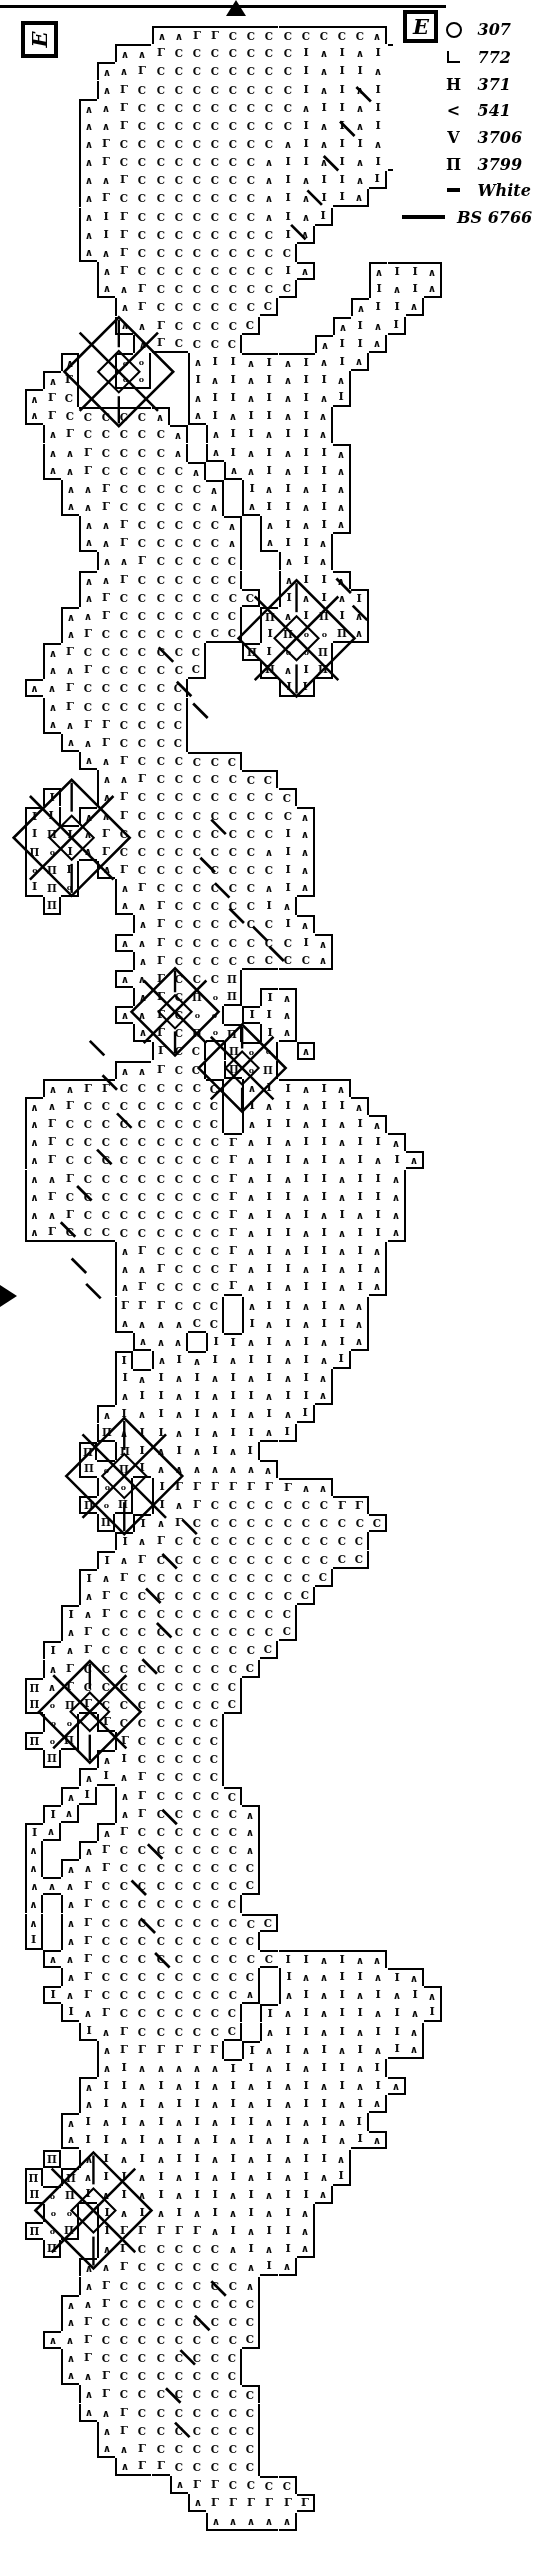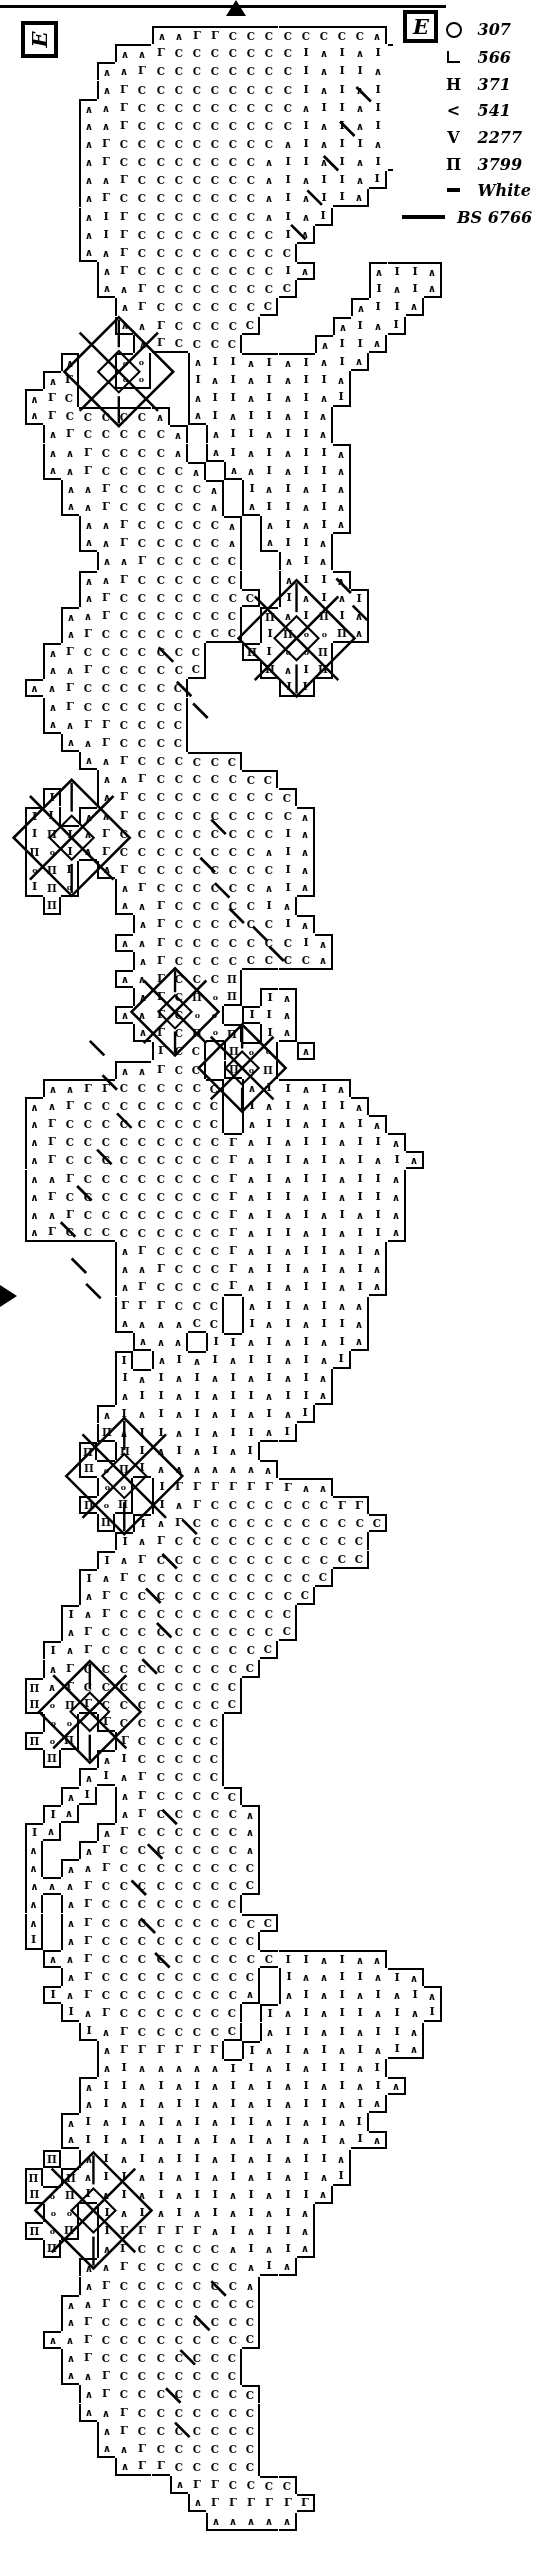--- a/index.html
+++ b/index.html
@@ -2036,39 +2036,39 @@
         <div class="lg-row" style="top: 17.6px; left: 46px;">
           <span class="lg-sym" style="width:29px">
             <span class="ls-circle"></span>
           </span>
           <span class="lg-code">307</span>
         </div>
         <div class="lg-row" style="top: 45px; left: 46px;">
           <span class="lg-sym" style="width:29px">
             <span class="ls-corner"></span>
           </span>
-          <span class="lg-code">566</span>
+          <span class="lg-code">772</span>
         </div>
         <div class="lg-row" style="top: 72px; left: 46px;">
           <span class="lg-sym" style="width:29px">
             <span class="ls-glyph">H</span>
           </span>
           <span class="lg-code">371</span>
         </div>
         <div class="lg-row" style="top: 98px; left: 46px;">
           <span class="lg-sym" style="width:29px">
             <span class="ls-glyph">&lt;</span>
           </span>
           <span class="lg-code">541</span>
         </div>
         <div class="lg-row" style="top: 125px; left: 46px;">
           <span class="lg-sym" style="width:29px">
             <span class="ls-glyph">V</span>
           </span>
-          <span class="lg-code">2277</span>
+          <span class="lg-code">3706</span>
         </div>
         <div class="lg-row" style="top: 152px; left: 46px;">
           <span class="lg-sym" style="width:29px">
             <span class="ls-glyph">Π</span>
           </span>
           <span class="lg-code">3799</span>
         </div>
         <div class="lg-row" style="top: 178px; left: 46px;">
           <span class="lg-sym" style="width:29px">
             <span class="ls-dash"></span>

